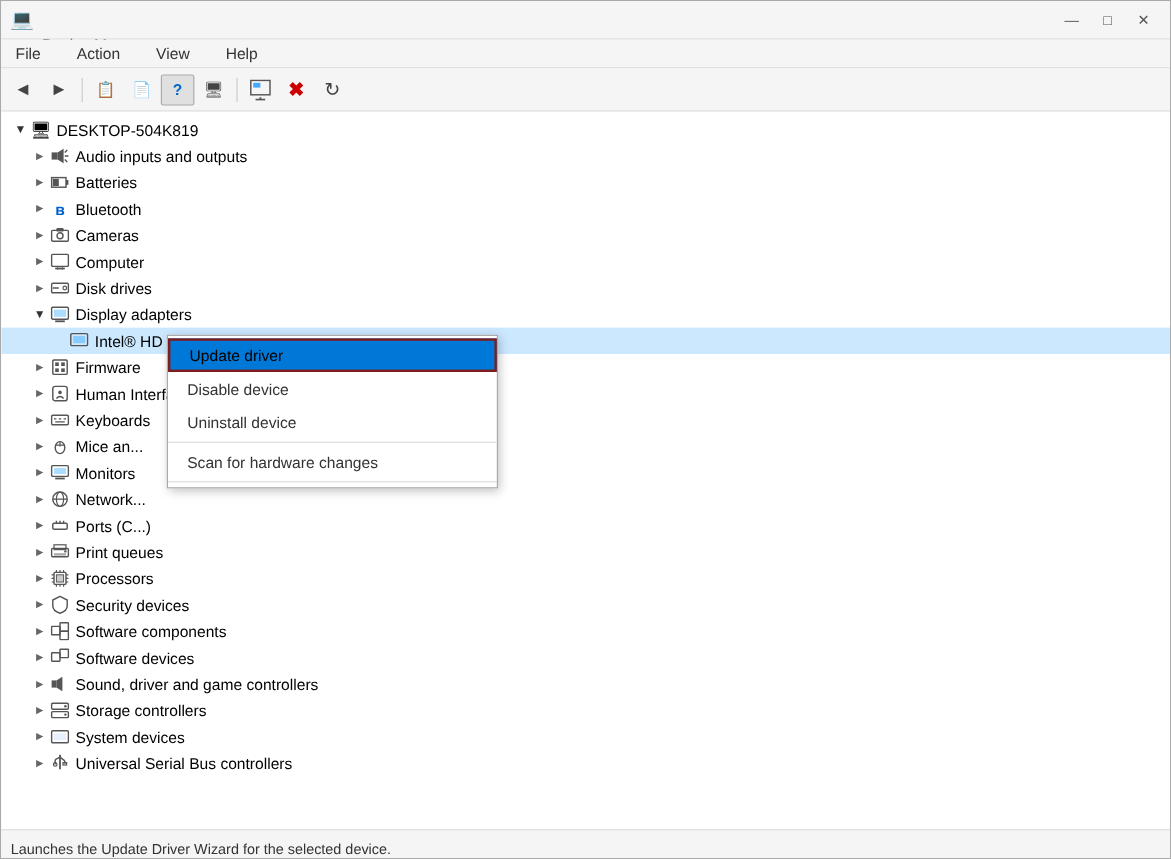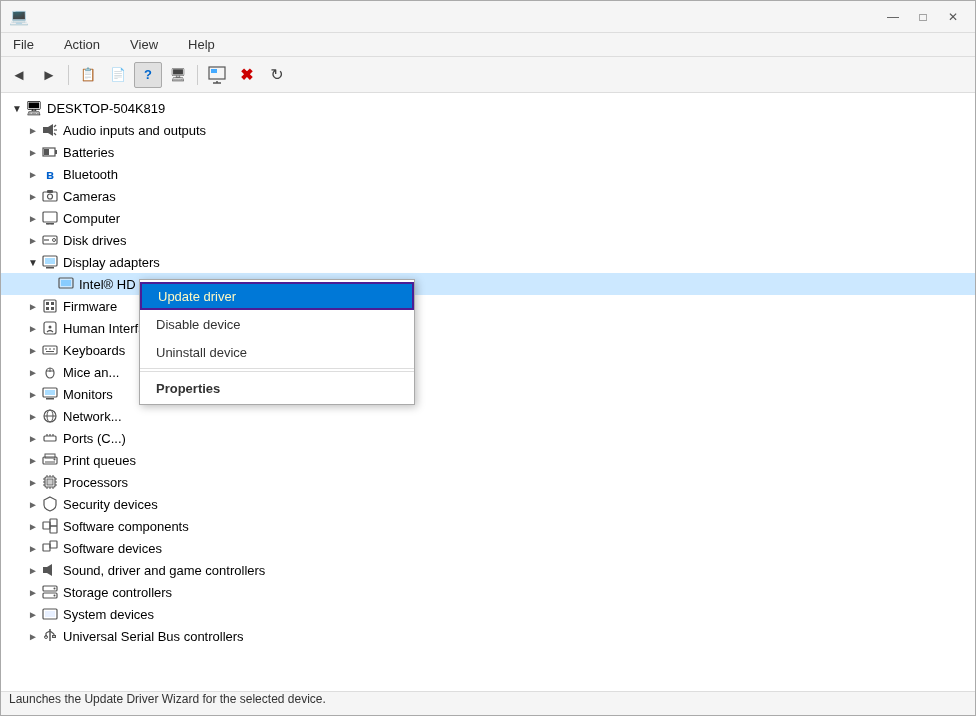--- a/index.html
+++ b/index.html
@@ -173,39 +173,39 @@
       display: flex;
       align-items: center;
       height: 28px;
       padding: 0 16px;
       cursor: pointer;
       font-size: 13px;
       color: #333;
     }
     .ctx-item.active {
       background: #0078d7;
-      color: #fef9c3;
-      border: 2px solid #4c1d95;
+      color: #000000;
+      border: 2px solid #7f1d1d;
     }
     .ctx-item.bold {
       font-weight: bold;
     }
     .ctx-separator {
       height: 1px;
       background: #ddd;
       margin: 2px 0;
     }
 
     
     .status-bar {
       height: 24px;
       background: #f5f5f5;
       border-top: 1px solid #ddd;
       display: flex;
-      align-items: flex-start;
+      align-items: flex-end;
       padding: 0 8px;
       font-size: 12px;
       color: #333;
     }
 
     
     .indent-1 { padding-left: 8px; }
     .indent-2 { padding-left: 24px; }
     .indent-3 { padding-left: 40px; }
 
@@ -569,21 +569,21 @@
         <span class="tree-label">Universal Serial Bus controllers</span>
       </div>
 
     </div>
 
     <div class="context-menu">
       <div class="ctx-item active red-border">Update driver</div>
       <div class="ctx-item">Disable device</div>
       <div class="ctx-item">Uninstall device</div>
       <div class="ctx-separator"></div>
+      <div class="ctx-item">Scan for hardware changes</div>
       <div class="ctx-separator"></div>
-      <div class="ctx-item bold">Properties</div>
     </div>
   </div>
 
   <div class="status-bar">
     <span>Launches the Update Driver Wizard for the selected device.</span>
   </div>
 </div>
 
 </body></html>

